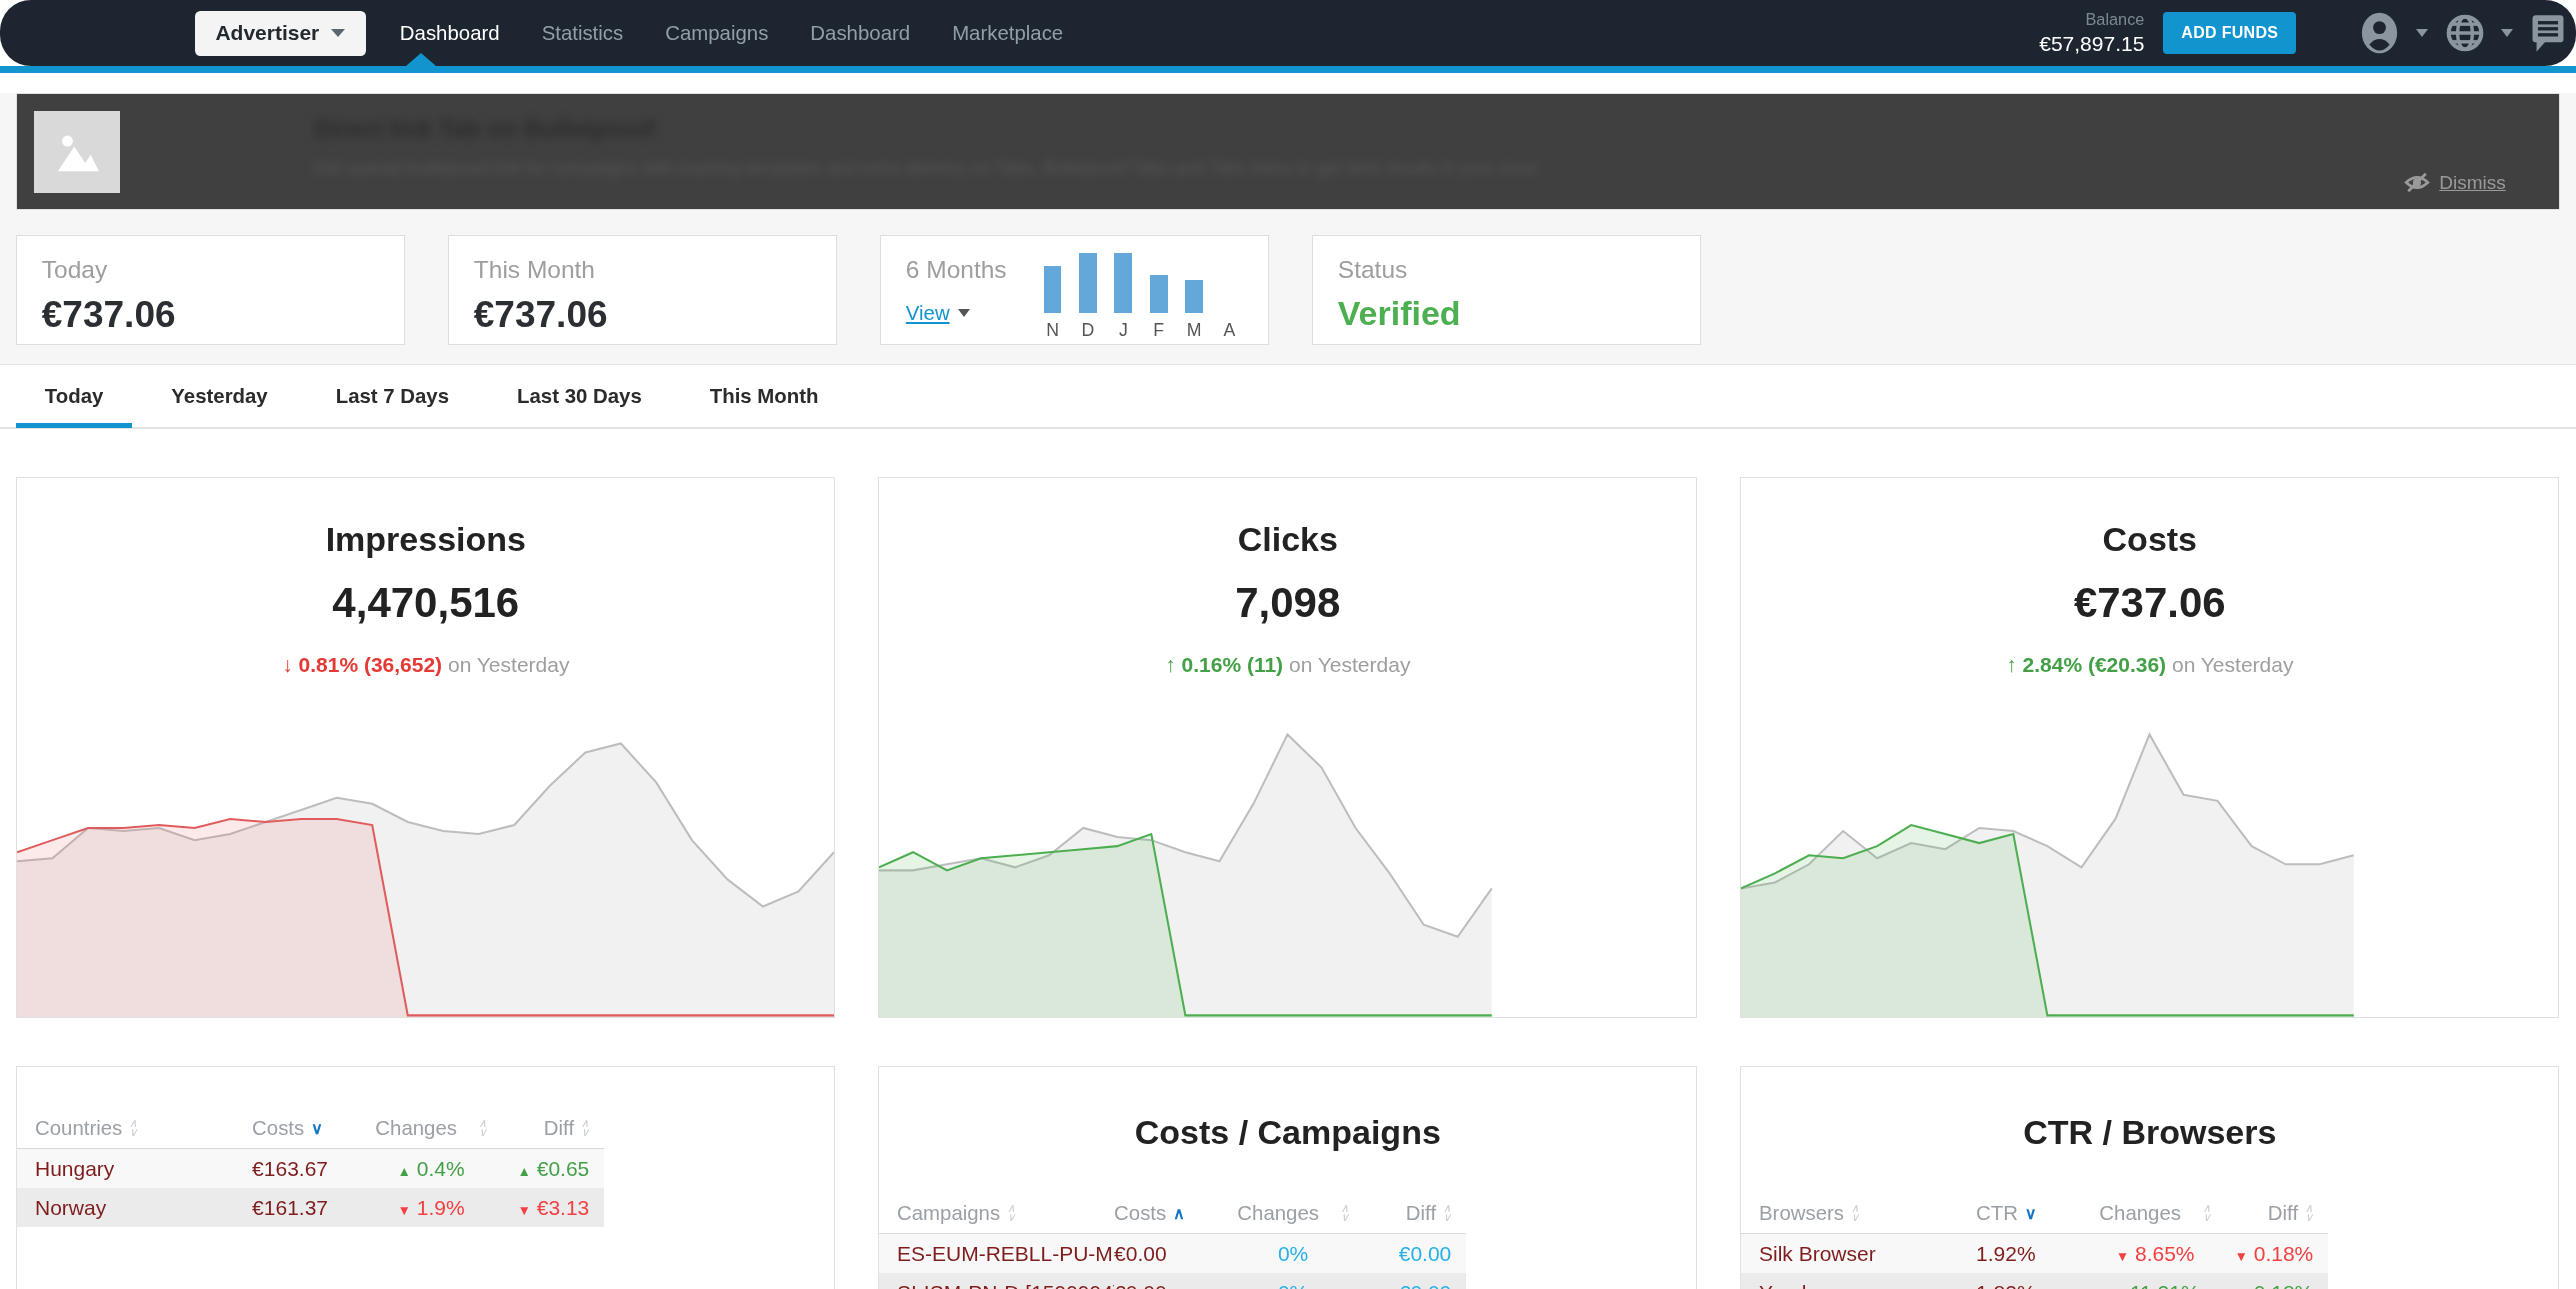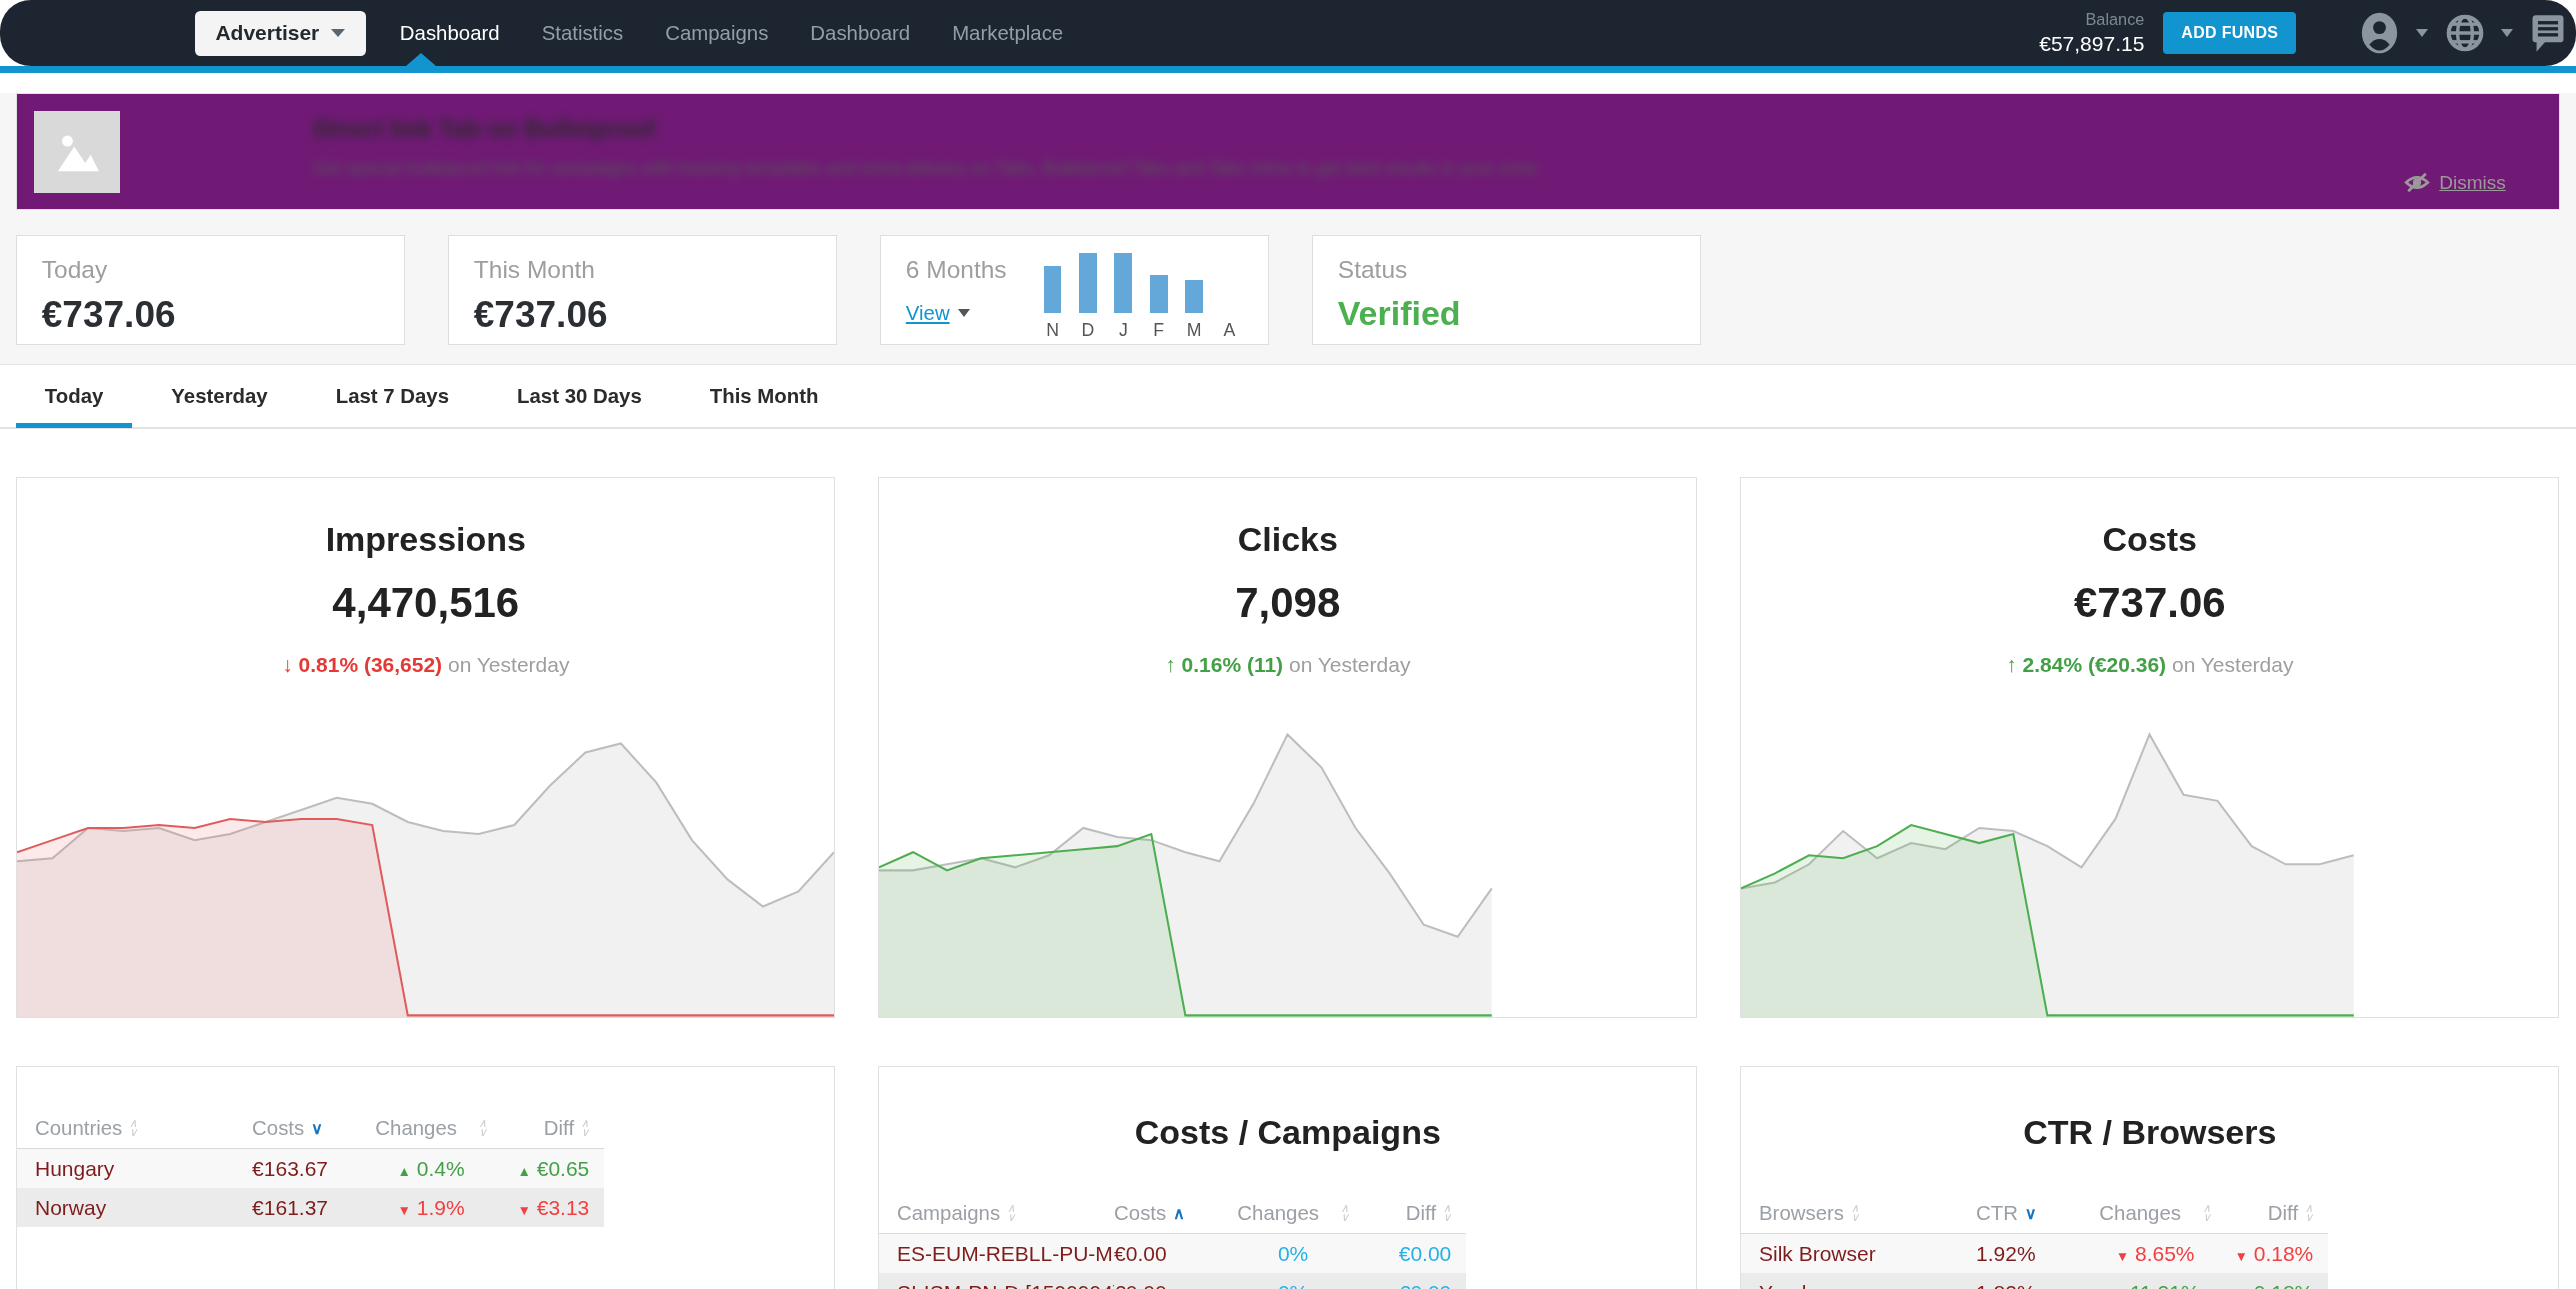--- a/index.html
+++ b/index.html
@@ -25,21 +25,21 @@
     border:none; border-radius:4.1px; height:42px; padding:0 18px; cursor:pointer; }
   .nav-icons { display:flex; align-items:center; gap:17.7px; margin-left:65px; }
   .nav-caret { width:0; height:0; border-left:6.8px solid transparent; border-right:6.8px solid transparent;
     border-top:8.2px solid #8a95a0; }
   .blue-bar { height:6.8px; background:#1294cf; }
   .dash-pointer { position:absolute; bottom:0; left:421px; transform:translateX(-50%); width:0; height:0;
     border-left:15px solid transparent; border-right:15px solid transparent; border-bottom:13px solid #1294cf; }
 
   
   .band { background:#f6f6f6; border-bottom:1.4px solid #e4e4e4; padding-bottom:19px; }
-  .banner { margin:20.4px 16.3px 0; background:#701a75; border:1.4px solid #e2e2e2; height:117px;
+  .banner { margin:20.4px 16.3px 0; background:#404040; border:1.4px solid #e2e2e2; height:117px;
     position:relative; display:flex; align-items:flex-start; }
   .banner-img { width:86px; height:82px; background:#d9d9d9; margin:17px 0 0 16.3px; display:flex;
     align-items:center; justify-content:center; }
   .banner-text { margin-left:194px; margin-top:20.4px; }
   .blur-title { font-size:24.5px; font-weight:700; color:#2b2b2b; filter:blur(4.8px); white-space:nowrap; }
   .blur-desc  { font-size:17.7px; color:#555; filter:blur(4.1px); margin-top:15px; white-space:nowrap; }
   .dismiss { position:absolute; right:53px; bottom:15px; display:flex; align-items:center; gap:9.5px;
     cursor:pointer; }
   .dismiss span { font-size:19px; color:#9a9a9a; text-decoration:underline; }
 

